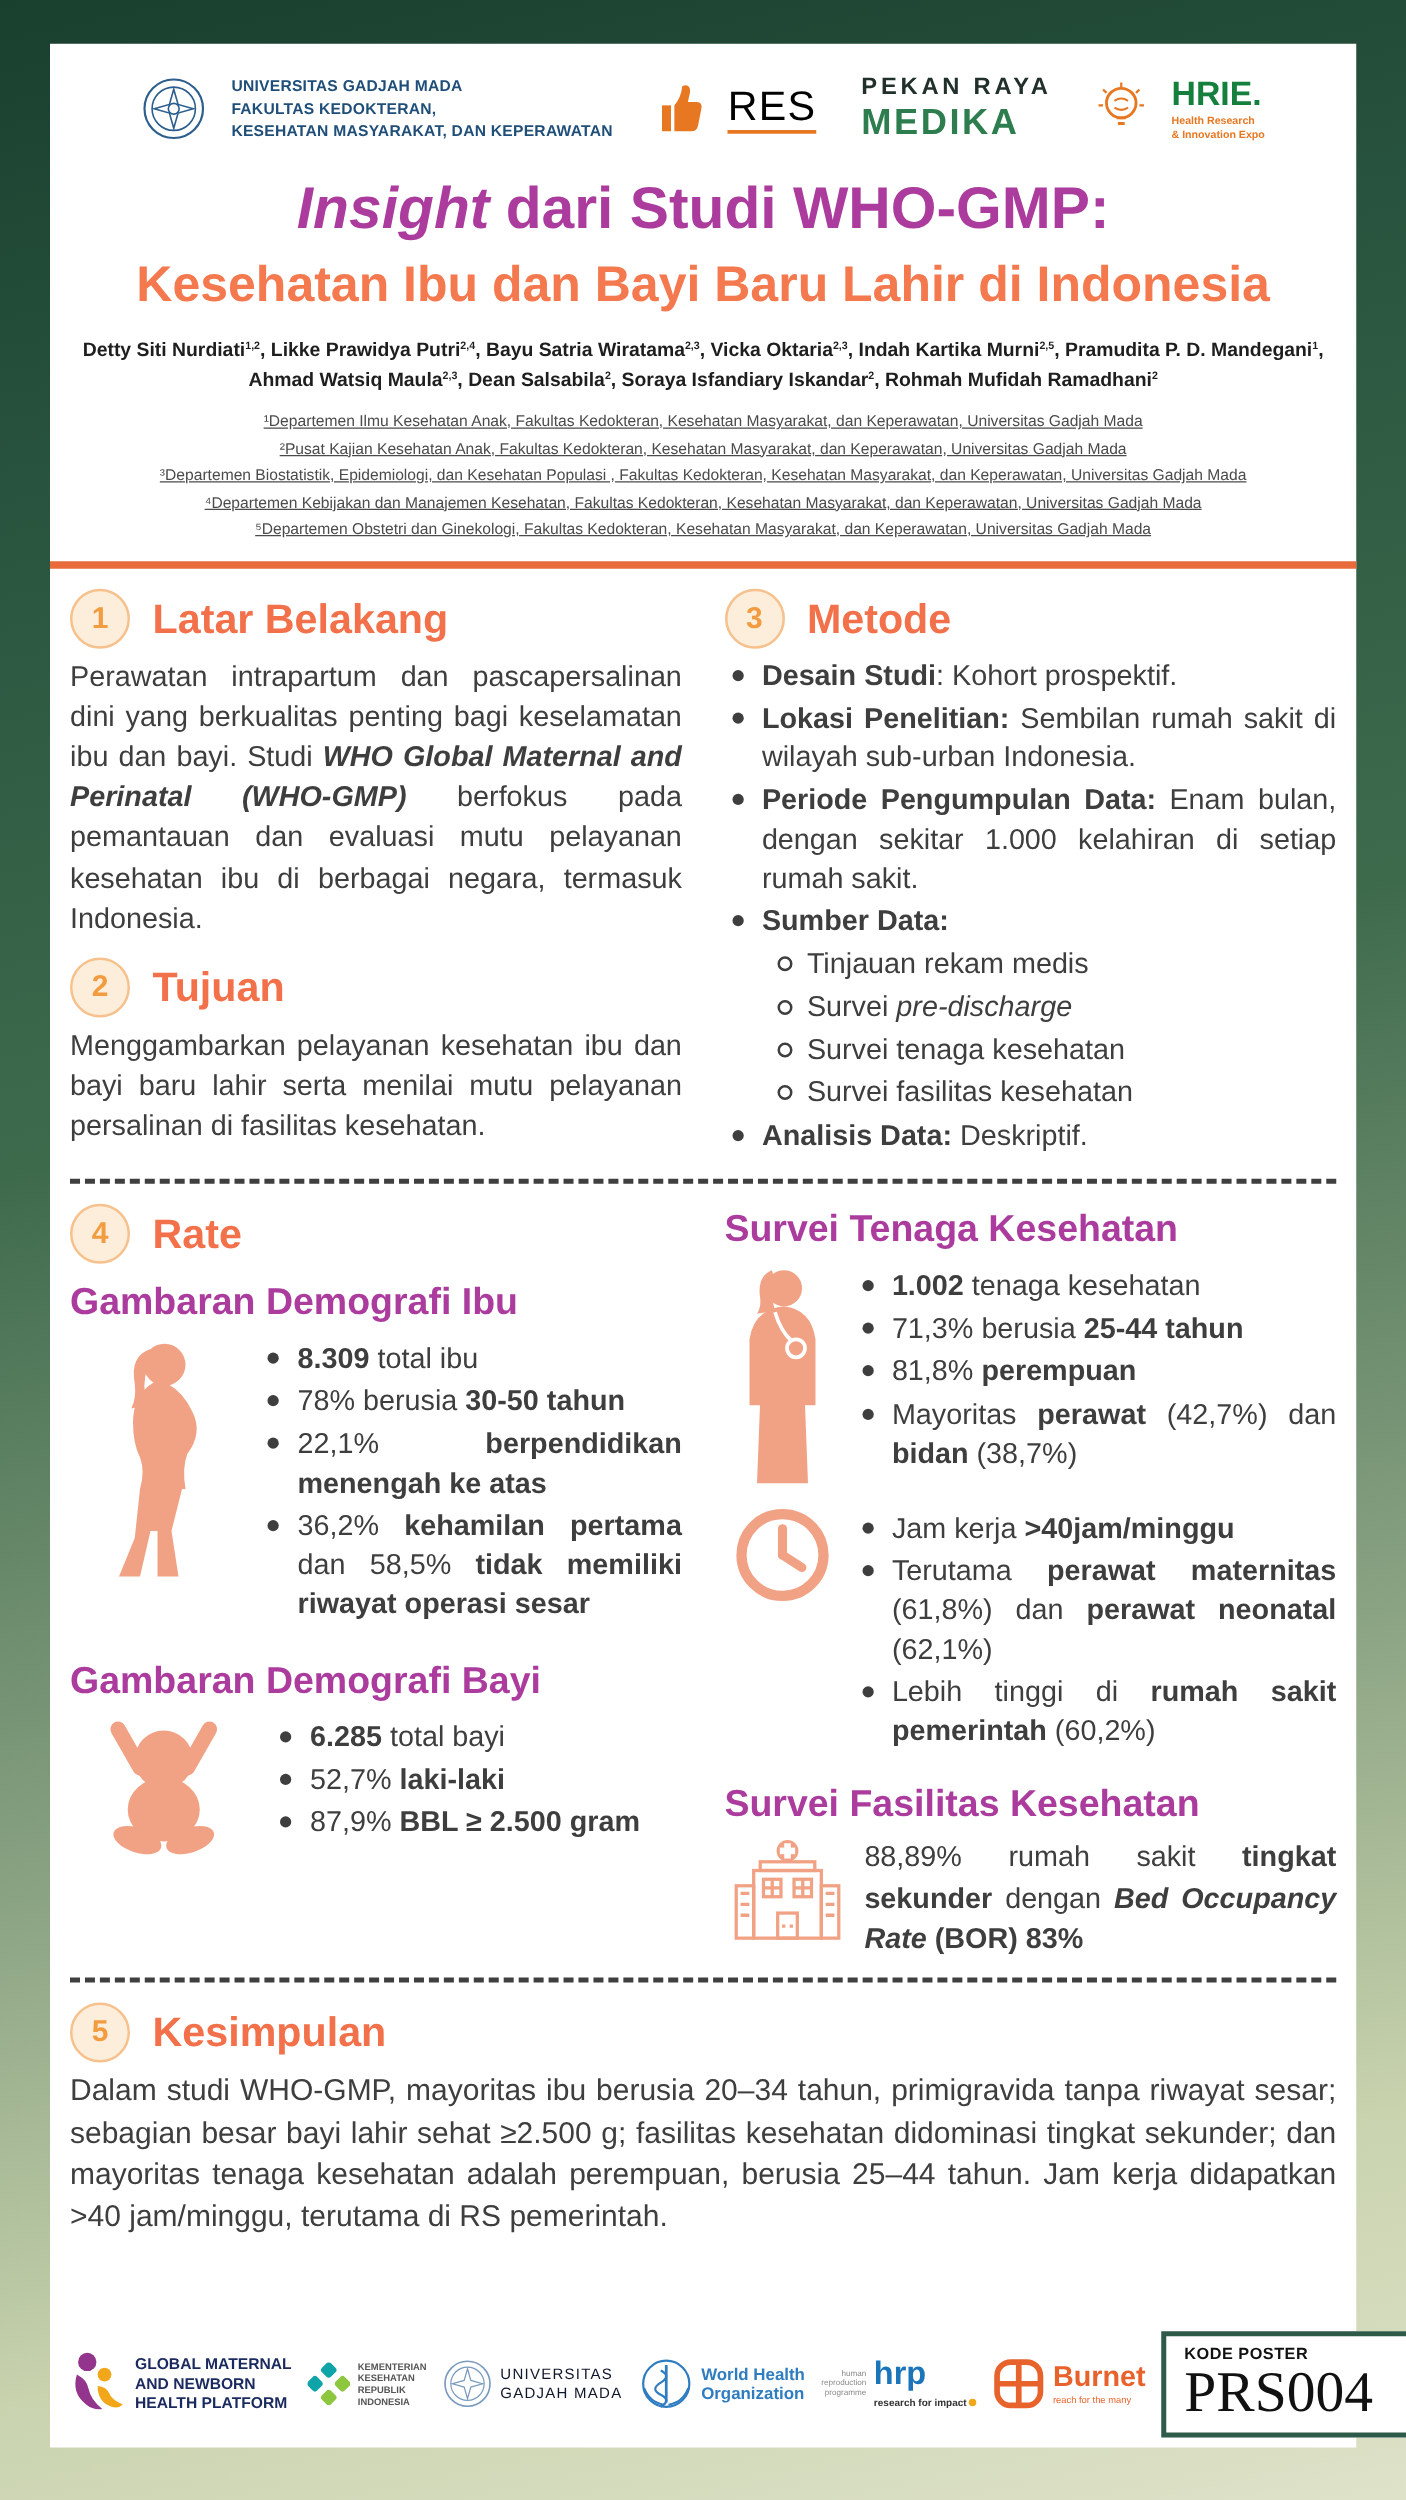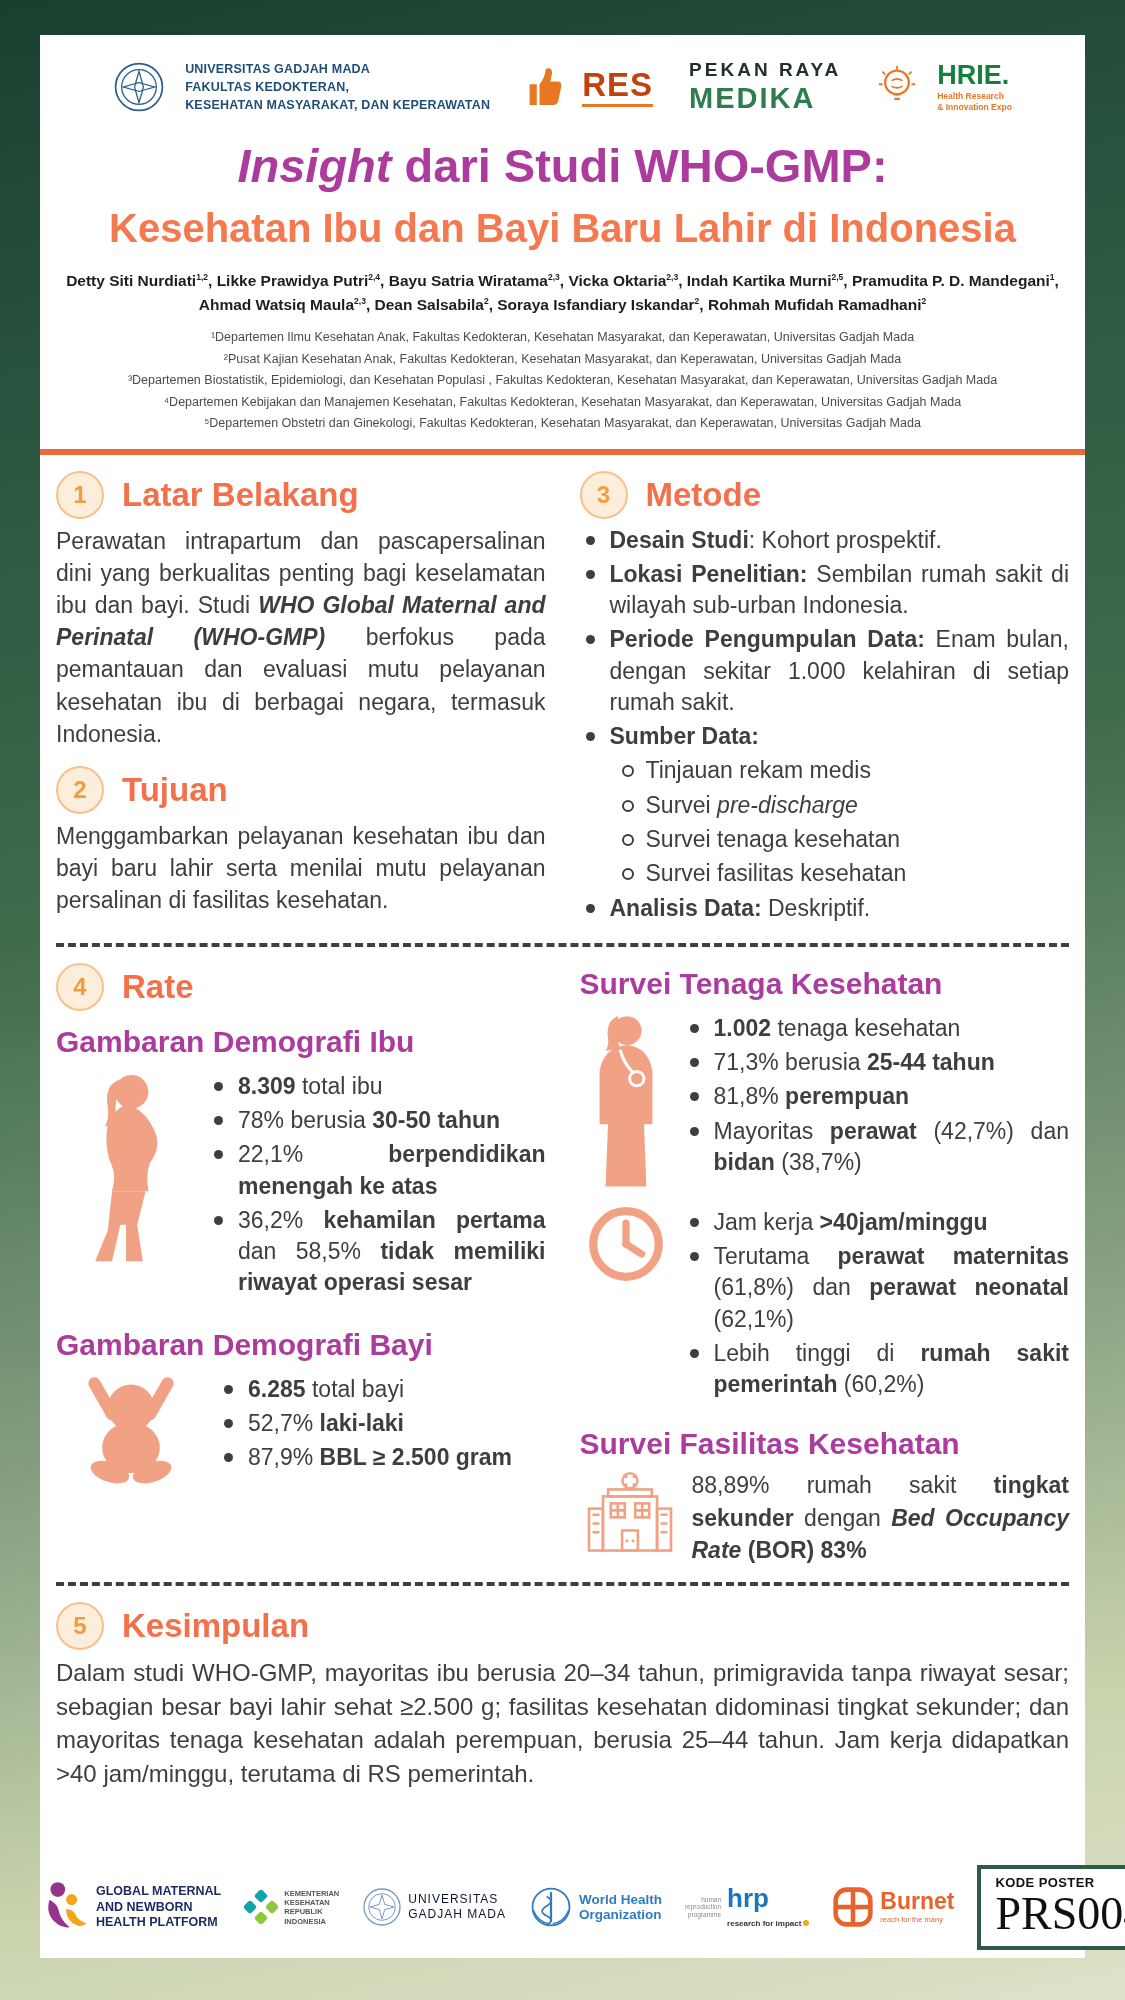--- a/index.html
+++ b/index.html
@@ -13,31 +13,31 @@
     background:linear-gradient(168deg,#193F2E 0%,#2A5640 20%,#3E6A4C 42%,#8AA383 68%,#C9D3AE 86%,#DEE2C9 100%);
   }
   .poster{
     position:absolute;left:40px;top:35px;width:1045px;height:1923px;
     background:#ffffff;box-sizing:border-box;padding:0 16px;
   }
   
   .logos{display:flex;justify-content:center;align-items:center;gap:36px;padding-top:14px;height:76px;}
   .hlogo{display:flex;align-items:center;gap:20px;}
   .ugm-lines{color:#1F4E79;font-size:12.5px;font-weight:600;line-height:1.45;letter-spacing:.2px;}
-  .res-label{color:#c2410c;font-weight:700;font-size:33px;letter-spacing:1px;line-height:1;}
+  .res-label{color:#000000;font-weight:400;font-size:33px;letter-spacing:1px;line-height:1;}
   .res-underline{height:3px;background:#E87722;margin-top:3px;}
   .prm1{color:#22302A;font-weight:800;font-size:19px;letter-spacing:3px;}
   .prm2{color:#2E7D4F;font-weight:800;font-size:29px;letter-spacing:2px;margin-top:1px;}
   .hrie-name{color:#15803d;font-weight:800;font-size:27px;line-height:1;}
   .hrie-sub{font-size:8.5px;color:#E87722;font-weight:700;line-height:1.25;margin-top:2px;}
   
   .t1{font-size:47px;font-weight:800;color:#AB3C9E;text-align:center;margin-top:14px;line-height:1.15;}
   .t2{font-size:40px;font-weight:800;color:#F4794E;text-align:center;margin-top:12px;line-height:1.15;}
   .authors{text-align:center;font-size:15.5px;font-weight:700;color:#1e1e1e;margin-top:18px;line-height:1.55;}
-  .affils{text-align:center;font-size:12.5px;color:#4b4b4b;margin-top:10px;line-height:1.72;}
+  .affils{text-align:center;font-size:12.5px;color:#4b4b4b;margin-top:10px;line-height:1.72;text-decoration:underline;}
   .orange-rule{height:6px;background:#E96B3C;margin:14px -16px 0 -16px;}
   
   .cols{display:flex;gap:34px;}
   .col{flex:1;min-width:0;}
   .sec-head{display:flex;align-items:center;gap:18px;margin:16px 0 6px;}
   .badge{width:44px;height:44px;border-radius:50%;background:#FDEEDC;border:2px solid #F6C18C;
          color:#F29C3F;font-size:24px;font-weight:700;display:flex;align-items:center;justify-content:center;flex:0 0 auto;}
   .sec-title{color:#F2714B;font-size:33px;font-weight:800;}
   .body-text{font-size:23px;text-align:justify;line-height:1.4;margin:4px 0 0;}
   ul.bullets{list-style:none;margin:4px 0 0;padding:0;font-size:23px;line-height:1.36;}
@@ -47,21 +47,21 @@
   ul.bullets li.sub::before{background:transparent;border:2.5px solid #3E3E3E;width:8px;height:8px;top:10px;}
   .dashes{border-top:4px dashed #3F3F3F;margin-top:16px;}
   .purple-head{color:#AB3C9E;font-size:30px;font-weight:800;margin:14px 0 8px;}
   .icon-row{display:flex;gap:12px;align-items:flex-start;margin-top:4px;}
   .icon-col{flex:0 0 auto;display:flex;justify-content:center;}
   .icon-row ul,.icon-row .body-text{flex:1;}
   .b{font-weight:800;}
   .i{font-style:italic;}
   sup{font-size:.55em;}
   
-  .footer{position:absolute;left:4px;right:-18px;bottom:8px;display:flex;align-items:center;gap:23px;}
+  .footer{position:absolute;left:16px;right:-18px;bottom:8px;display:flex;align-items:center;gap:13px;}
   .flogo{display:flex;align-items:center;gap:6px;flex:0 0 auto;}
   .gmnhp-text{color:#1B2A5E;font-weight:800;font-size:12.5px;line-height:1.25;}
   .kemenkes-text{color:#555;font-weight:700;font-size:7.5px;line-height:1.25;}
   .ugmf-text{color:#0f172a;font-size:12px;letter-spacing:1px;line-height:1.3;}
   .who-text{color:#2F7DC0;font-weight:800;font-size:13.5px;line-height:1.15;}
   .hrp-block{line-height:1;}
   .hrp-small{color:#8a8a8a;font-size:6.5px;line-height:1.2;}
   .hrp-label{color:#1B75BB;font-weight:800;font-size:26px;line-height:1;}
   .hrp-tag{color:#333;font-weight:800;font-size:8px;}
   .hrp-dot{display:inline-block;width:6px;height:6px;border-radius:50%;background:#F2A71B;margin-left:2px;}

